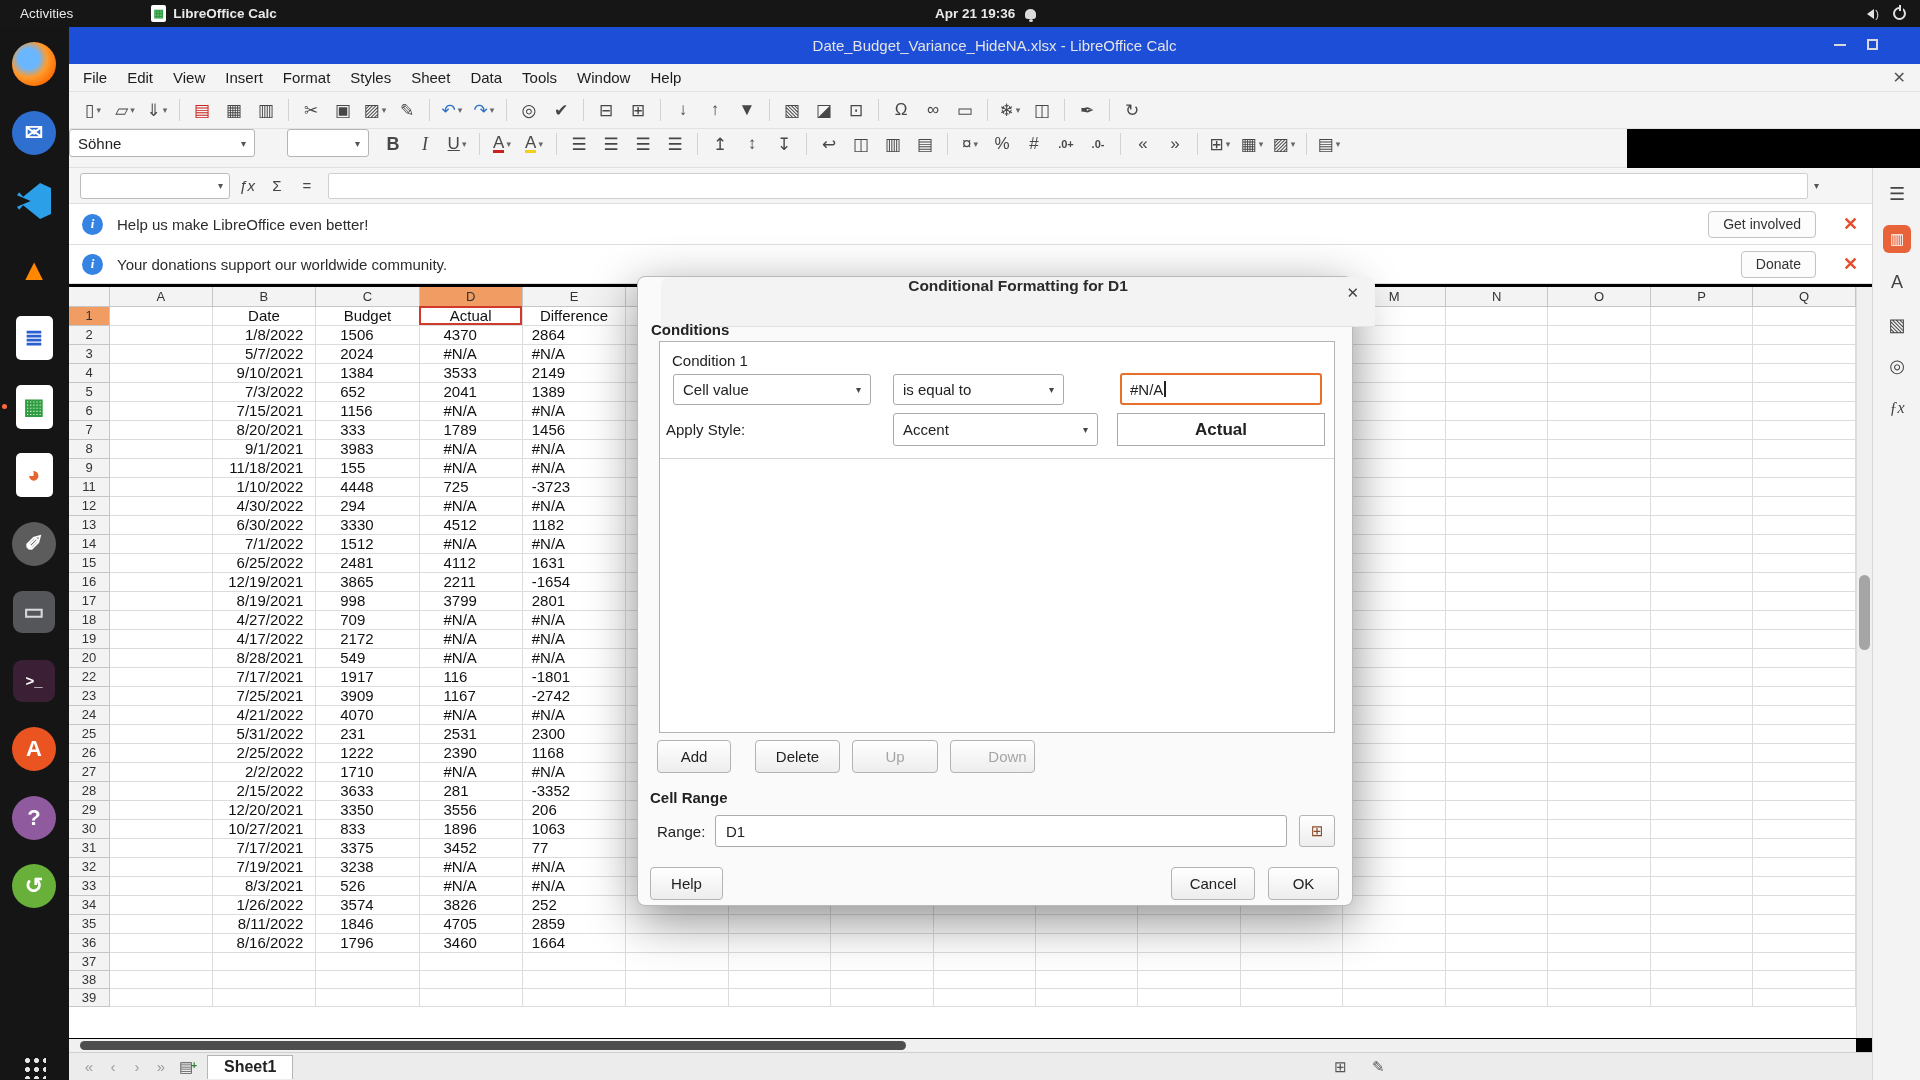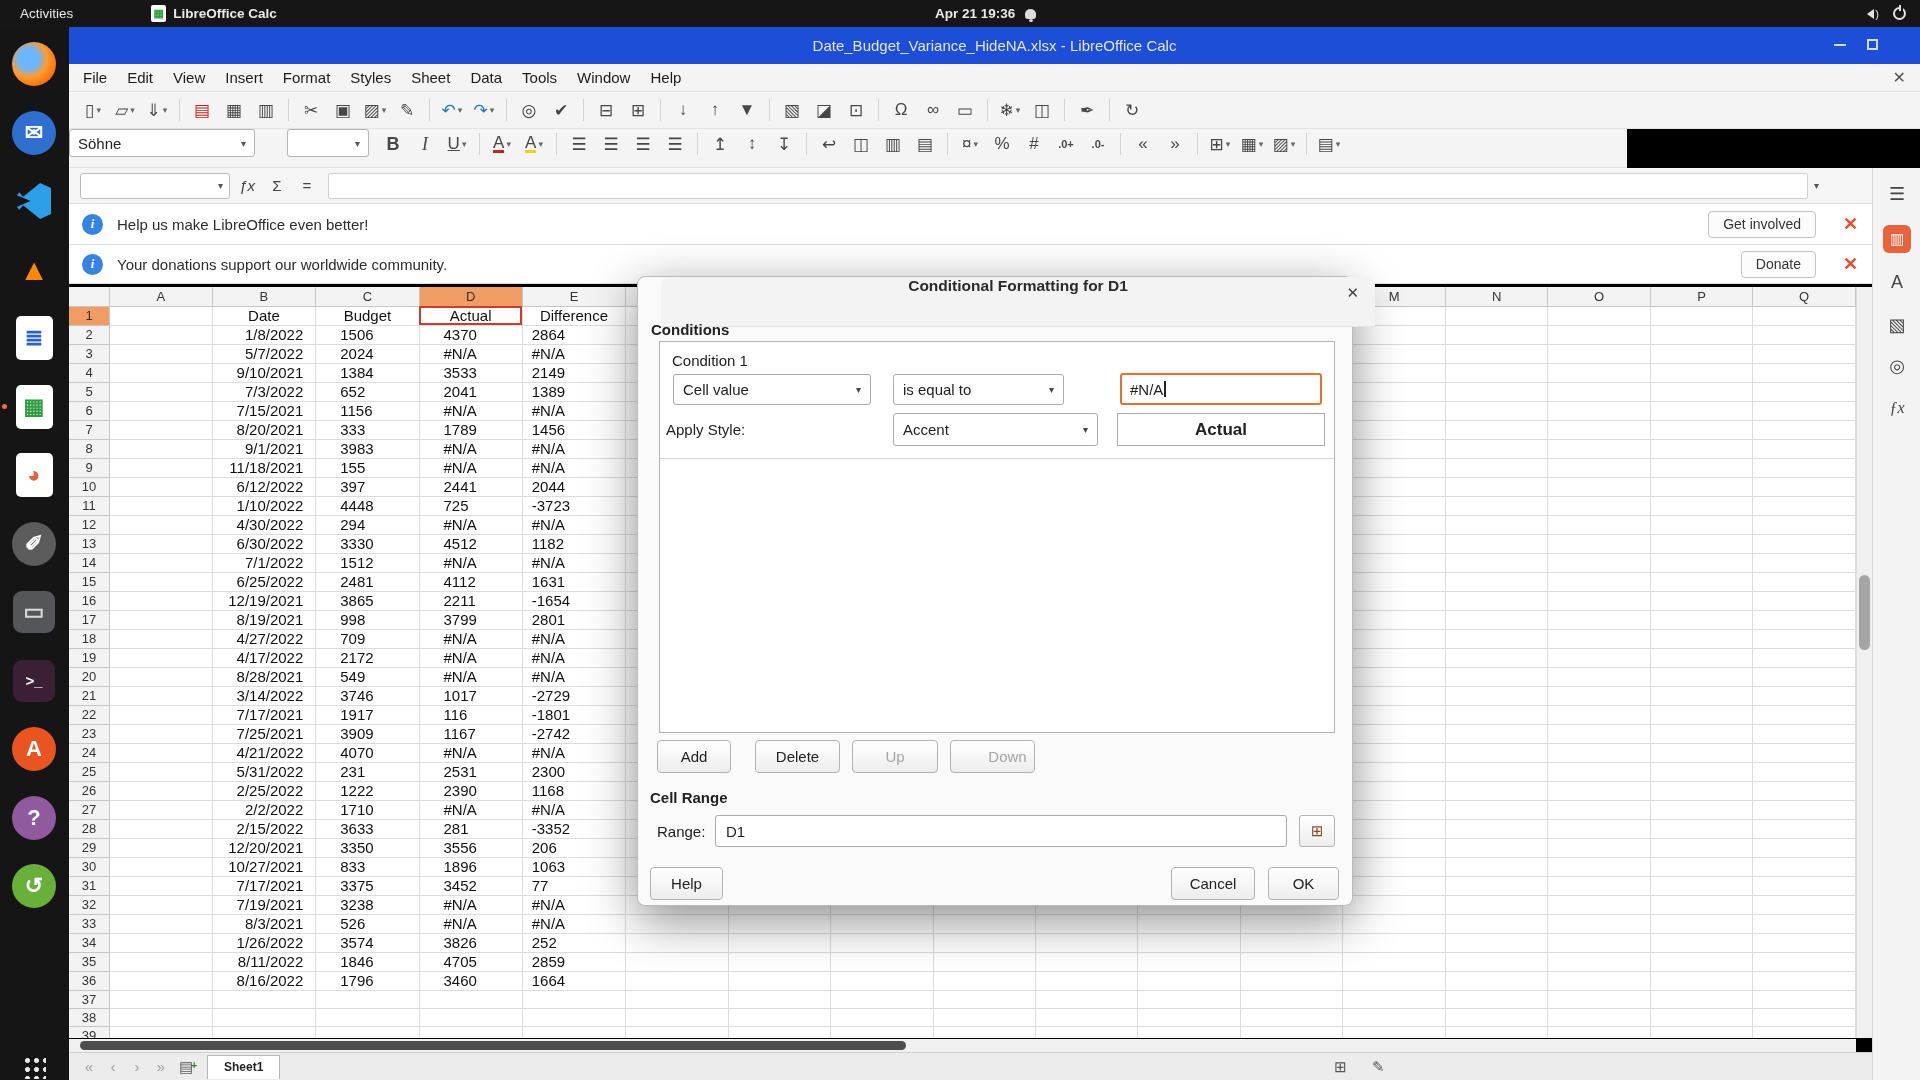--- a/index.html
+++ b/index.html
@@ -93,21 +93,21 @@
   #vscroll { position:absolute; left:1856px; top:287px; width:16px; height:751px; background:#f0f0f0; border-left:1px solid #ddd; }
   #vscroll .thumb { position:absolute; left:2px; top:288px; width:11px; height:75px; background:#a5a5a5; border-radius:6px; }
   #hscroll { position:absolute; left:69px; top:1039px; width:1787px; height:13px; background:#f0f0f0; }
   #hscroll .thumb { position:absolute; left:11px; top:2px; width:826px; height:9px; background:#4d4d4d; border-radius:5px; }
 
   
   #tabbar { position:absolute; left:69px; top:1052px; width:1851px; height:28px; background:#ececec; border-top:1px solid #cfcfcf; display:flex; align-items:center; font-size:14px; color:#444; }
   .nav-ar { width:24px; text-align:center; color:#9a9a9a; font-size:15px; }
   #add-sheet { position:relative; width:26px; text-align:center; color:#555; font-size:15px; }
   #add-sheet sup { color:#2e7d32; font-size:10px; font-weight:700; position:absolute; top:2px; right:2px; }
-  #sheet-tab { height:24px; margin-left:8px; padding:0 16px; background:#fff; border:1px solid #b5b5b5; border-bottom:none; display:flex; align-items:center; font-weight:700; font-size:12px; color:#222; }
+  #sheet-tab { height:24px; margin-left:8px; padding:0 16px; background:#fff; border:1px solid #b5b5b5; border-bottom:none; display:flex; align-items:center; font-weight:700; font-size:16px; color:#222; }
   .status-ic { position:absolute; color:#555; font-size:15px; top:5px; }
 
   
   #side-strip { position:absolute; left:1872px; top:168px; width:48px; height:912px; background:#f3f3f3; border-left:1px solid #d8d8d8; }
   .side-ic { position:absolute; left:10px; width:28px; height:28px; display:flex; align-items:center; justify-content:center; font-size:18px; color:#444; }
   .side-ic.props { background:#e8633a; color:#fff; border-radius:6px; font-size:15px; }
   .side-ic.fx { font-style:italic; font-family:"Liberation Serif",serif; font-size:16px; }
 
   
   #dialog { position:absolute; left:637px; top:276px; width:716px; height:630px; background:#fafafa; border:1px solid #b9b9b9; border-radius:8px; box-shadow:0 14px 50px rgba(0,0,0,.45); z-index:60; font-size:15px; color:#222; }
@@ -693,40 +693,20 @@
           <td></td>
           <td></td>
           <td></td>
           <td></td>
           <td></td>
           <td></td>
           <td></td>
           <td></td>
         </tr>
         <tr>
-          <th>10</th>
-          <td></td>
-          <td class="date">6/12/2022</td>
-          <td class="num">397</td>
-          <td class="num">2441</td>
-          <td class="diff">2044</td>
-          <td></td>
-          <td></td>
-          <td></td>
-          <td></td>
-          <td></td>
-          <td></td>
-          <td></td>
-          <td></td>
-          <td></td>
-          <td></td>
-          <td></td>
-          <td></td>
-        </tr>
-        <tr>
           <th>11</th>
           <td></td>
           <td class="date">1/10/2022</td>
           <td class="num">4448</td>
           <td class="num">725</td>
           <td class="diff">-3723</td>
           <td></td>
           <td></td>
           <td></td>
           <td></td>
@@ -899,40 +879,20 @@
           <td></td>
           <td></td>
         </tr>
         <tr>
           <th>20</th>
           <td></td>
           <td class="date">8/28/2021</td>
           <td class="num">549</td>
           <td class="num">#N/A</td>
           <td class="diff">#N/A</td>
-          <td></td>
-          <td></td>
-          <td></td>
-          <td></td>
-          <td></td>
-          <td></td>
-          <td></td>
-          <td></td>
-          <td></td>
-          <td></td>
-          <td></td>
-          <td></td>
-        </tr>
-        <tr>
-          <th>21</th>
-          <td></td>
-          <td class="date">3/14/2022</td>
-          <td class="num">3746</td>
-          <td class="num">1017</td>
-          <td class="diff">-2729</td>
           <td></td>
           <td></td>
           <td></td>
           <td></td>
           <td></td>
           <td></td>
           <td></td>
           <td></td>
           <td></td>
           <td></td>

